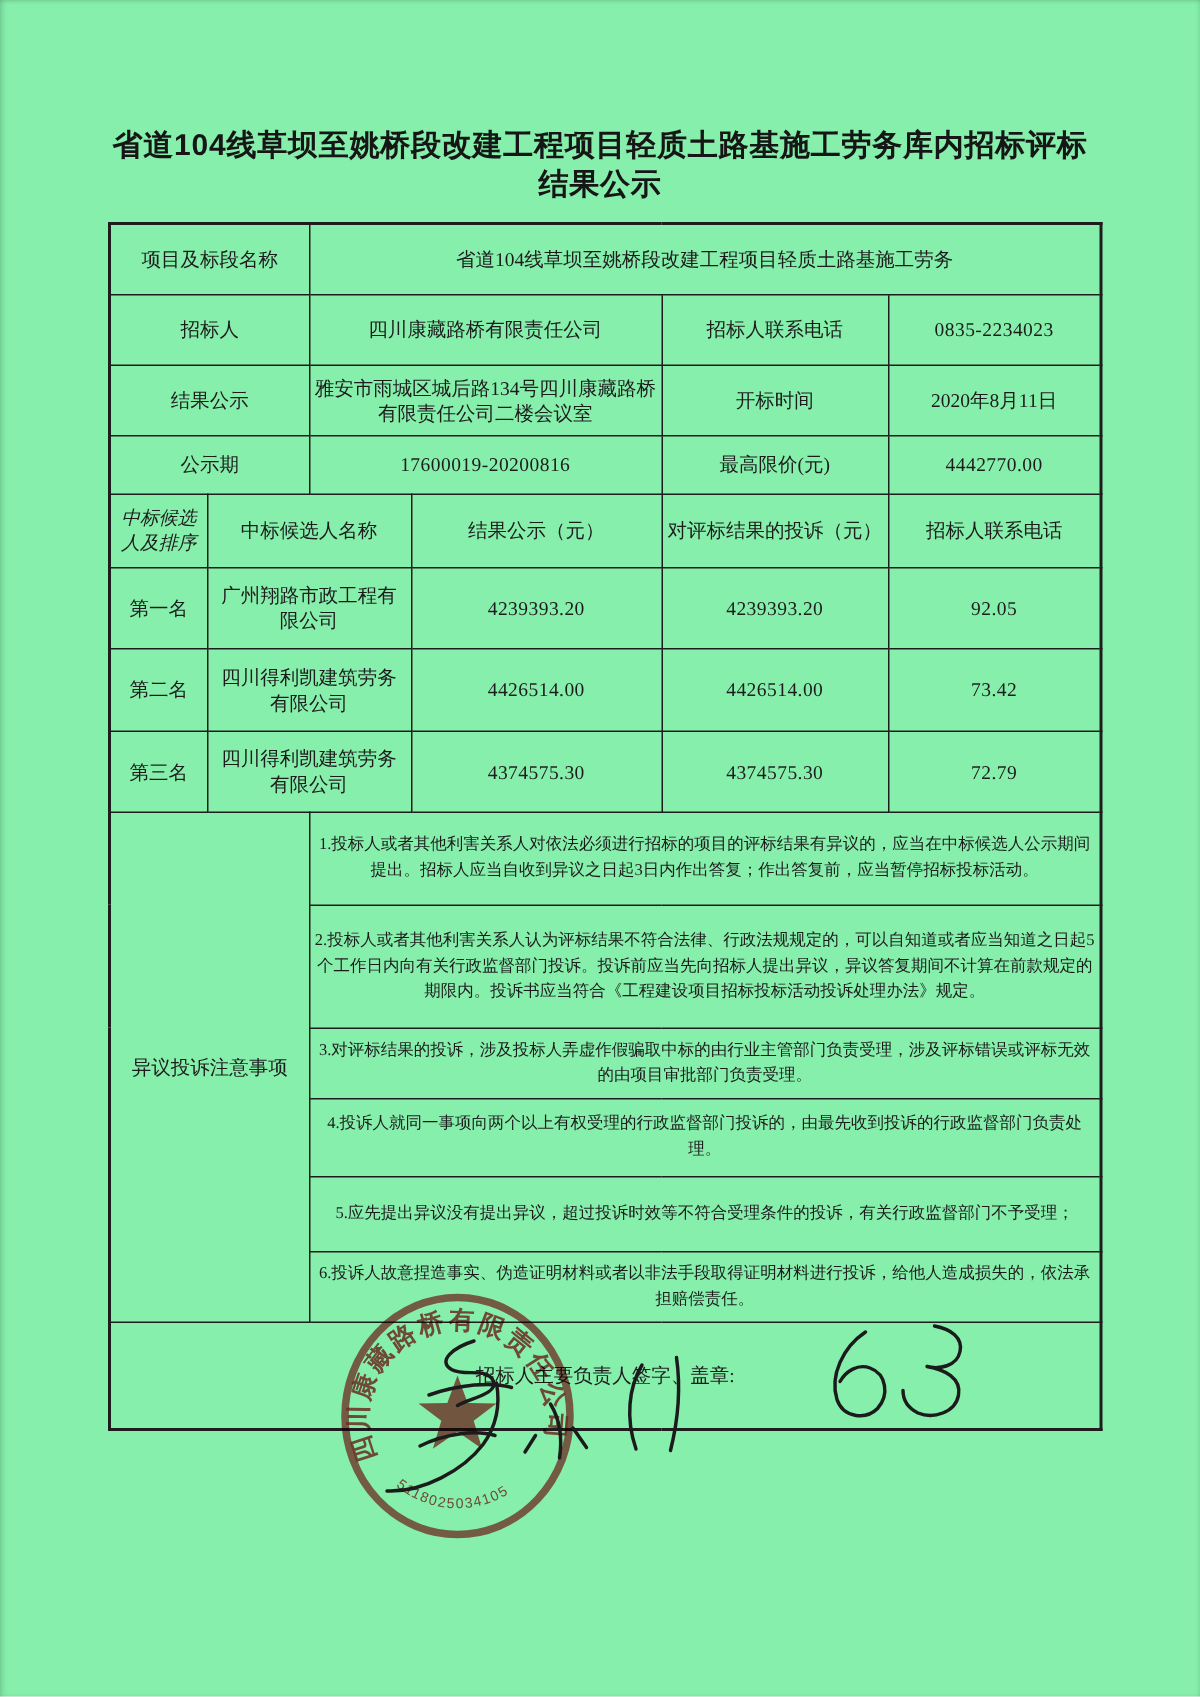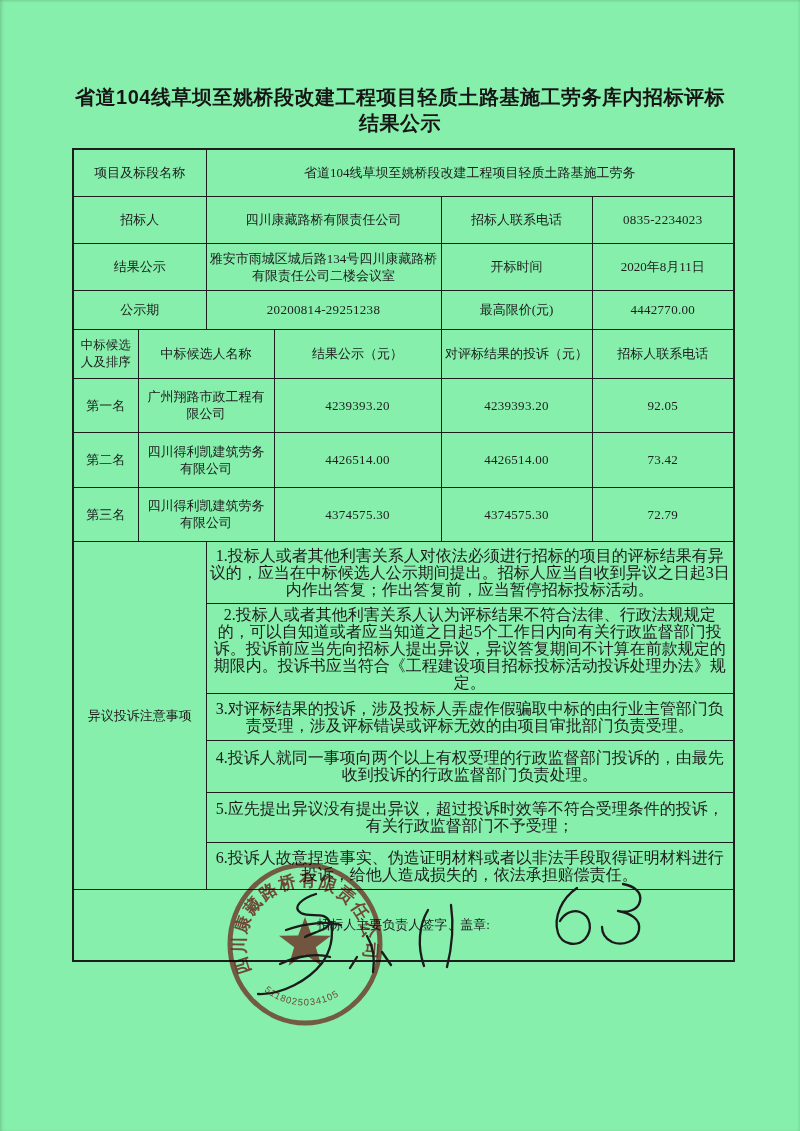--- a/index.html
+++ b/index.html
@@ -37,25 +37,25 @@
     text-align:center;
     vertical-align:middle;
     padding:2px 3px;
     line-height:17px;
     overflow:hidden;
   }
   td.left { text-align:left; padding-left:9px; }
   td.notice-text {
     text-align:justify;
     padding:4px 9px;
-    font-size:16px;
+    font-size:11px;
     line-height:17px;
     margin-left:44px;
   }
-  td.rank-head { font-size:12.5px; padding:2px 1px; }
+  td.rank-head { font-size:12.5px; padding:2px 1px;font-style:italic; }
   .num { letter-spacing:0.3px;margin-top:30px; }
   .sig-cell { text-align:left; padding-left:9px; height:72px;border-radius:24px; }
   .stamp-svg { position:absolute; left:226px; top:861px; mix-blend-mode:multiply; }
   .sign-svg  { position:absolute; left:230px; top:868px; }
 </style>
 </head>
 <body>
 
 <div class="page">
 
@@ -86,21 +86,21 @@
       <td class="num">0835-2234023</td>
     </tr>
     <tr style="height:47px">
       <td colspan="2">结果公示</td>
       <td colspan="2">雅安市雨城区城后路134号四川康藏路桥有限责任公司二楼会议室</td>
       <td>开标时间</td>
       <td>2020年8月11日</td>
     </tr>
     <tr style="height:39px">
       <td colspan="2">公示期</td>
-      <td colspan="2" class="num">20200814-29251238</td>
+      <td colspan="2" class="num">17600019-20200816</td>
       <td>最高限价(元)</td>
       <td class="num">4442770.00</td>
     </tr>
 
     <tr style="height:49px">
       <td class="rank-head">中标候选人及排序</td>
       <td colspan="2">中标候选人名称</td>
       <td>结果公示（元）</td>
       <td>对评标结果的投诉（元）</td>
       <td>招标人联系电话</td>

